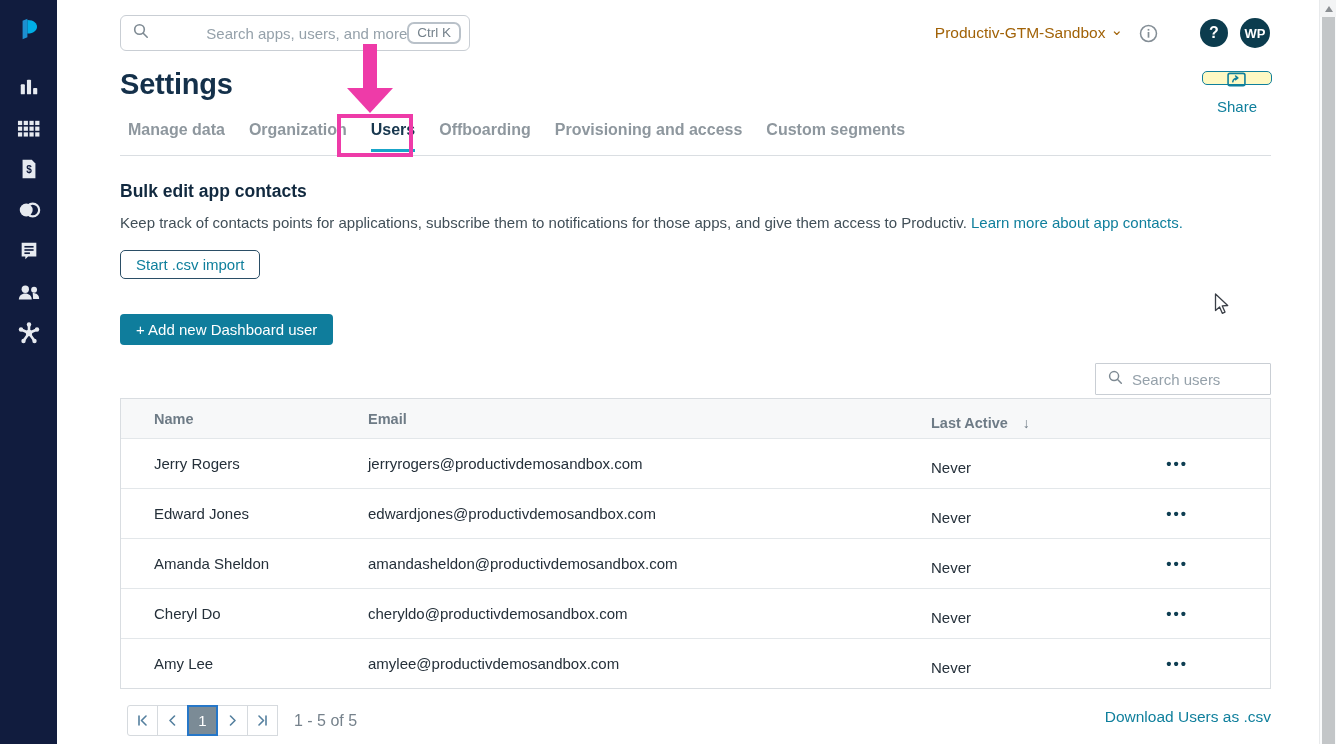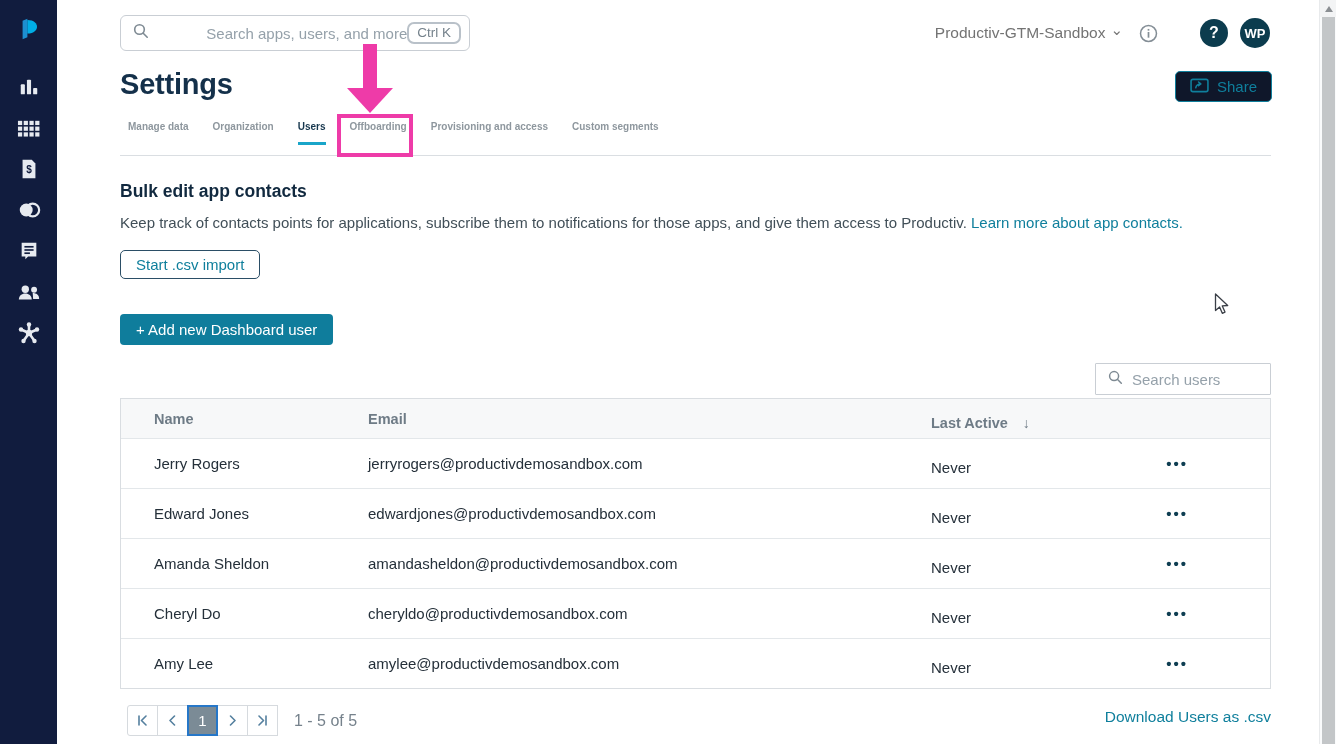--- a/index.html
+++ b/index.html
@@ -18,40 +18,40 @@
   .search-box { position:absolute; left:120px; top:15px; width:350px; height:36px;
                 border:1px solid #c9ced4; border-radius:6px; background:#fff;
                 display:flex; align-items:center; padding:0 8px 0 12px; }
   .search-box .ph { color:#95a1aa; font-size:15px; margin-left:9px; flex:1;
                     border:none; outline:none; background:transparent;text-align:right; }
   .search-box .ph::placeholder { color:#95a1aa; }
   .kbd-badge { border:2px solid #b9c1c9; border-radius:7px; color:#75828c;
                font-size:13.5px; padding:1px 8px 2px; white-space:nowrap; }
 
   .top-right { position:absolute; top:18px; right:66px; display:flex; align-items:center; }
-  .org-name { color:#737373; font-size:15.5px; cursor:pointer; display:flex; align-items:center; }
+  .org-name { color:#a16207; font-size:15.5px; cursor:pointer; display:flex; align-items:center; }
   .org-caret { font-size:15px; margin-left:5px; margin-top:-6px; }
   .info-icon { margin-left:16px; cursor:pointer; display:flex; }
   .circle-btn { width:28px; height:28px; border-radius:50%; background:#0C3C4E; color:#fff;
                 display:flex; align-items:center; justify-content:center;
                 font-weight:bold; cursor:pointer; }
   .help-btn { margin-left:42px; font-size:16px; }
   .avatar { margin-left:12px; width:30px; height:30px; font-size:13px; }
 
   
   .page-title { position:absolute; left:120px; top:68px; font-size:29px; font-weight:700;
                 color:#14304A; letter-spacing:-0.2px; }
-  .share-btn { position:absolute; top:71px; right:64px; height:31px;
-               border:1px solid #0F7F9C; border-radius:5px; background:#0f172a; color:#0F7F9C;
+  .share-btn { position:absolute; top:71px; right:64px; height:14px;
+               border:1px solid #0F7F9C; border-radius:5px; background:#fef9c3; color:#0F7F9C;
                font-size:15px; display:flex; align-items:center; gap:8px; padding:0 14px;
-               cursor:pointer; }
+               cursor:pointer;flex-direction:column; }
 
   
   .tabs { position:absolute; left:128px; top:121px; display:flex; gap:24px; }
-  .tab { position:relative; font-size:10px; font-weight:700; color:#8e979e;
+  .tab { position:relative; font-size:16px; font-weight:700; color:#8e979e;
          padding-bottom:13px; cursor:pointer; white-space:nowrap; }
   .tab.active { color:#17374e; }
   .tab.active::after { content:""; position:absolute; left:0; right:0; bottom:0;
                        height:3px; background:#19A5C9; }
   .tabs-rule { position:absolute; left:120px; right:65px; top:155px; height:1px; background:#dadee2; }
 
   
   .annot-arrow { position:absolute; left:346px; top:44px; z-index:30; pointer-events:none; }
   .annot-box { position:absolute; left:337px; top:114px; width:76px; height:43px;
                border:4px solid #EE3BA8; z-index:29; pointer-events:none; }

